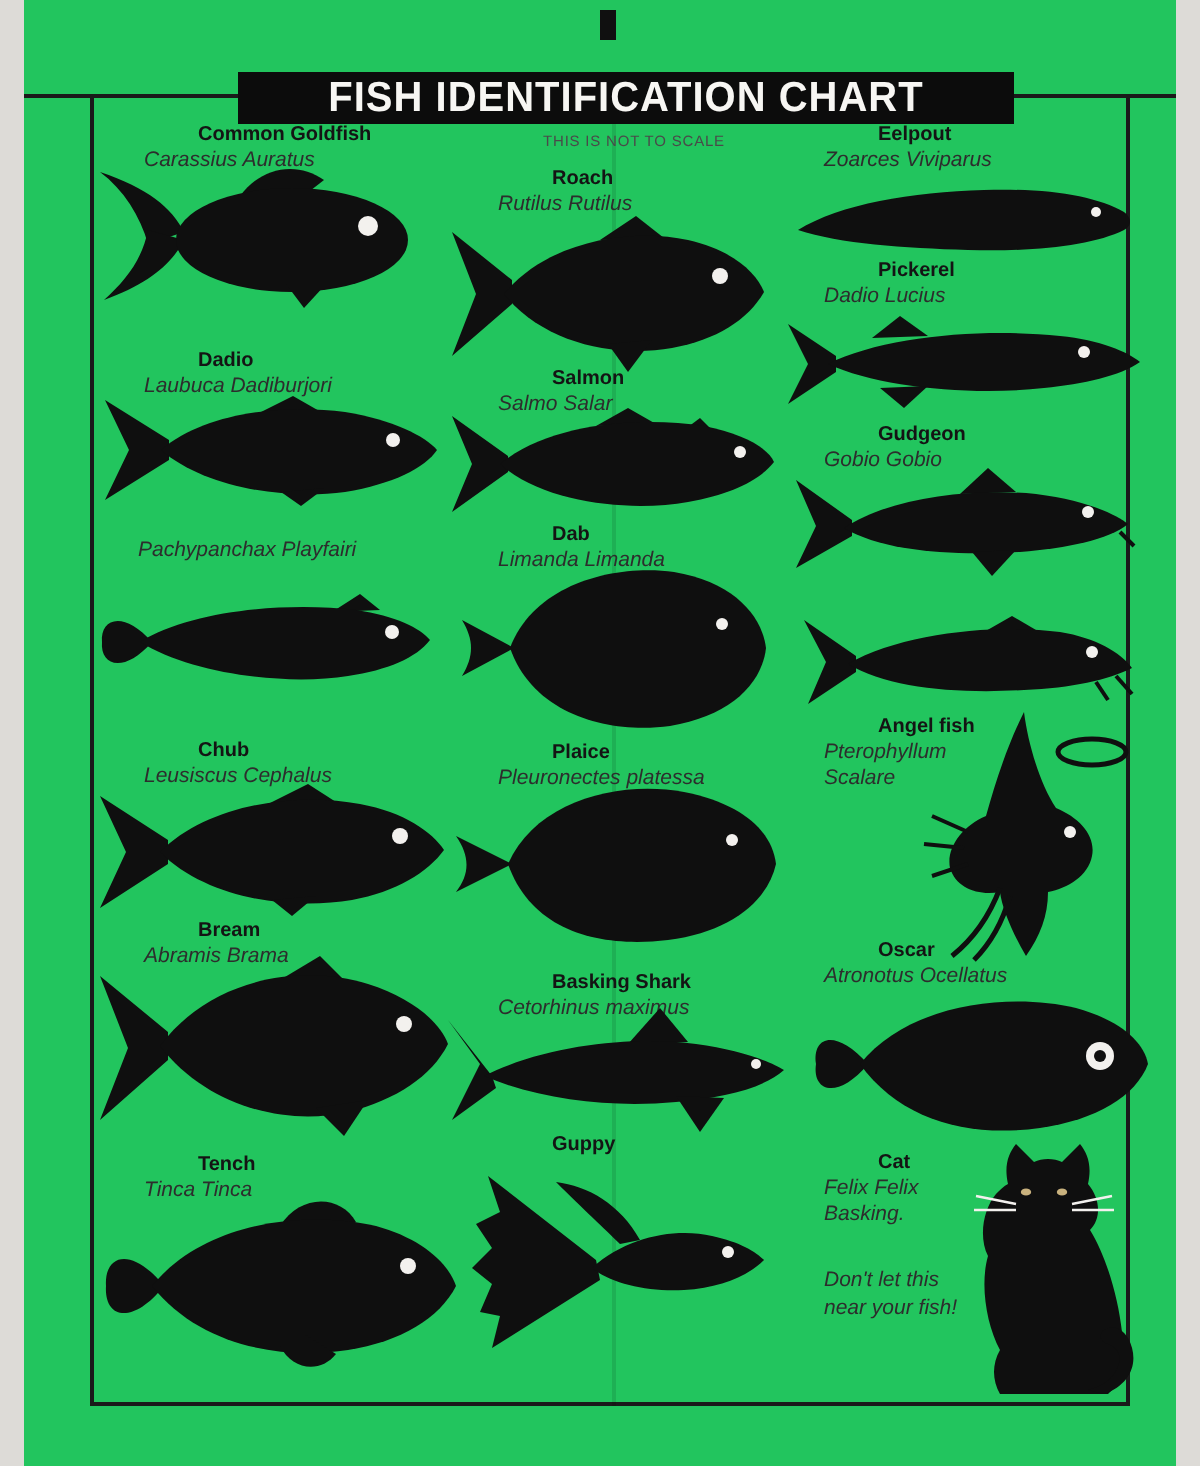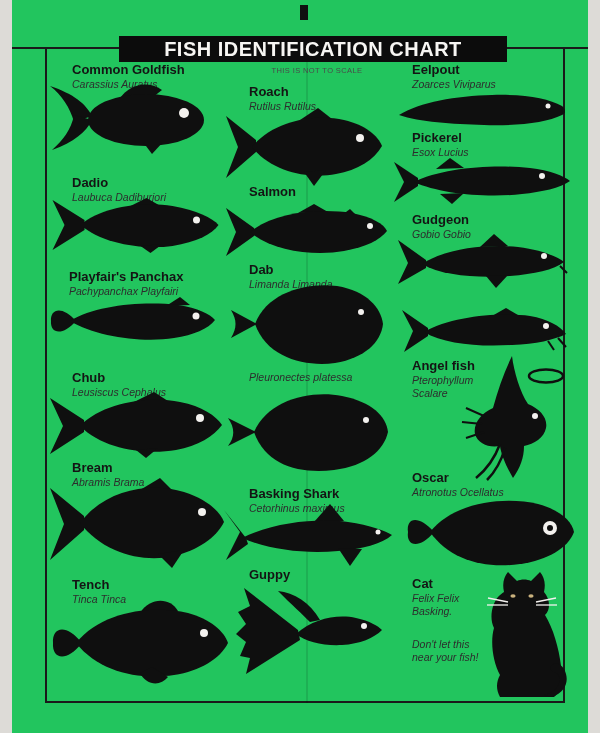--- a/index.html
+++ b/index.html
@@ -12,21 +12,21 @@
   .hline{position:absolute;top:47px;height:2px;background:#1a1a1a;}
   .fold{position:absolute;left:294px;top:47px;width:2px;height:656px;background:rgba(0,0,0,0.10);}
   .regmark{position:absolute;left:288px;top:5px;width:8px;height:15px;background:#101010;}
   .titlebar{
     position:absolute;left:107px;top:36px;width:388px;height:26px;background:#0c0c0c;
     display:flex;align-items:center;justify-content:center;
   }
   .titlebar span{color:#f7f6f3;font-weight:bold;font-size:20px;letter-spacing:0.5px;white-space:nowrap;transform:scaleY(1.05);}
   .note{position:absolute;left:230px;top:66px;width:150px;text-align:center;font-size:7.5px;letter-spacing:0.4px;color:#4a4a4a;}
   .entry{position:absolute;}
-  .fname{font-weight:bold;font-size:13px;line-height:1.2;color:#141414;}
+  .fname{font-weight:bold;font-size:10px;line-height:1.2;color:#141414;margin-left:27px;}
   .flatin{font-style:italic;font-size:10.5px;line-height:1.25;color:#2d2d2d;}
   .warn{font-style:italic;font-size:10.5px;line-height:1.3;color:#2d2d2d;margin-top:20px;}
   .sil{position:absolute;}
   .ink{fill:#0f0f0f;}
   .paper{fill:#f3f1ee;}
 </style>
 </head>
 <body>
 
 <div class="page">
@@ -59,21 +59,20 @@
   </div>
   <svg class="sil" style="left:36px;top:198px;" width="175" height="55" viewBox="0 0 170 55">
     <path class="ink" d="M2,2 L34,22 L34,32 L2,52 L14,27 Z"></path>
     <path class="ink" d="M78,9 L96,0 L110,8 Z"></path>
     <path class="ink" d="M30,27 C52,8 92,4 122,8 C146,12 162,20 168,27 C162,36 146,44 122,48 C92,52 52,46 30,27 Z"></path>
     <path class="ink" d="M90,48 L100,55 L112,46 Z"></path>
     <circle class="paper" cx="146" cy="22" r="3.5"></circle>
   </svg>
 
   <div class="entry" style="left:57px;top:269px;width:170px;">
-    <div class="fname">Playfair's Panchax</div>
     <div class="flatin">Pachypanchax Playfairi</div>
   </div>
   <svg class="sil" style="left:36px;top:293px;" width="170" height="55" viewBox="0 0 170 55">
     <path class="ink" d="M28,28 C14,12 2,16 3,28 C2,40 14,44 28,28 Z"></path>
     <path class="ink" d="M118,13 L132,4 L142,12 Z"></path>
     <path class="ink" d="M22,28 C48,12 95,8 130,12 C150,15 162,21 167,27 C160,36 146,42 126,45 C95,50 48,44 22,28 Z"></path>
     <circle class="paper" cx="148" cy="23" r="3.5"></circle>
   </svg>
 
   <div class="entry" style="left:60px;top:370px;width:160px;">
@@ -119,40 +118,42 @@
   <svg class="sil" style="left:212px;top:108px;" width="160" height="78" viewBox="0 0 160 78">
     <path class="ink" d="M2,8 L32,32 L32,44 L2,70 L14,39 Z"></path>
     <path class="ink" d="M76,12 L94,0 L108,11 Z"></path>
     <path class="ink" d="M28,39 C50,12 92,6 120,12 C142,17 154,28 158,38 C150,52 134,62 112,66 C84,71 48,64 28,39 Z"></path>
     <path class="ink" d="M80,64 L90,78 L102,62 Z"></path>
     <circle class="paper" cx="136" cy="30" r="4"></circle>
   </svg>
 
   <div class="entry" style="left:237px;top:184px;width:140px;">
     <div class="fname">Salmon</div>
+    <div class="flatin">Salmo Salar</div>
   </div>
   <svg class="sil" style="left:212px;top:204px;" width="165" height="56" viewBox="0 0 165 56">
     <path class="ink" d="M2,4 L30,24 L30,32 L2,52 L12,28 Z"></path>
     <path class="ink" d="M74,9 L90,0 L104,8 Z"></path>
     <path class="ink" d="M118,11 L126,5 L132,11 Z"></path>
     <path class="ink" d="M26,28 C50,8 95,4 128,9 C148,13 160,20 163,27 C156,36 142,43 120,47 C92,52 48,48 26,28 Z"></path>
     <circle class="paper" cx="146" cy="22" r="3"></circle>
   </svg>
 
   <div class="entry" style="left:237px;top:262px;width:150px;">
     <div class="fname">Dab</div>
     <div class="flatin">Limanda Limanda</div>
   </div>
   <svg class="sil" style="left:215px;top:278px;" width="160" height="90" viewBox="0 0 160 90">
     <path class="ink" d="M30,46 L4,32 C10,42 10,50 4,60 Z"></path>
     <path class="ink" d="M28,46 C40,14 80,4 110,8 C140,13 154,30 156,46 C154,64 138,80 108,85 C78,89 40,80 28,46 Z"></path>
     <circle class="paper" cx="134" cy="34" r="3"></circle>
   </svg>
 
   <div class="entry" style="left:237px;top:371px;width:160px;">
+    <div class="fname">Plaice</div>
     <div class="flatin">Pleuronectes platessa</div>
   </div>
   <svg class="sil" style="left:212px;top:388px;" width="168" height="86" viewBox="0 0 168 86">
     <path class="ink" d="M32,44 L4,30 C11,40 11,49 4,58 Z"></path>
     <path class="ink" d="M30,44 C44,12 86,2 118,8 C148,14 162,28 164,44 C160,62 142,78 110,82 C76,86 42,78 30,44 Z"></path>
     <circle class="paper" cx="142" cy="32" r="3"></circle>
   </svg>
 
   <div class="entry" style="left:237px;top:486px;width:150px;">
     <div class="fname">Basking Shark</div>
@@ -180,21 +181,21 @@
     <div class="fname">Eelpout</div>
     <div class="flatin">Zoarces Viviparus</div>
   </div>
   <svg class="sil" style="left:384px;top:88px;" width="172" height="44" viewBox="0 0 172 44">
     <path class="ink" d="M3,27 C24,14 60,8 96,7 C128,6 152,10 166,18 C170,21 170,25 166,27 C150,35 120,38 88,37 C56,36 24,34 3,27 Z"></path>
     <circle class="paper" cx="152" cy="18" r="2.5"></circle>
   </svg>
 
   <div class="entry" style="left:400px;top:130px;width:150px;">
     <div class="fname">Pickerel</div>
-    <div class="flatin">Esox Lucius</div>
+    <div class="flatin">Dadio Lucius</div>
   </div>
   <svg class="sil" style="left:380px;top:152px;" width="180" height="56" viewBox="0 0 180 56">
     <path class="ink" d="M2,10 L26,26 L26,34 L2,50 L12,30 Z"></path>
     <path class="ink" d="M44,17 L58,6 L72,16 Z"></path>
     <path class="ink" d="M22,30 C50,16 100,12 138,16 C158,18 172,24 178,29 C168,36 150,40 130,42 C95,46 48,42 22,30 Z"></path>
     <path class="ink" d="M48,42 L60,52 L72,41 Z"></path>
     <circle class="paper" cx="150" cy="24" r="3"></circle>
   </svg>
 
   <div class="entry" style="left:400px;top:212px;width:150px;">

